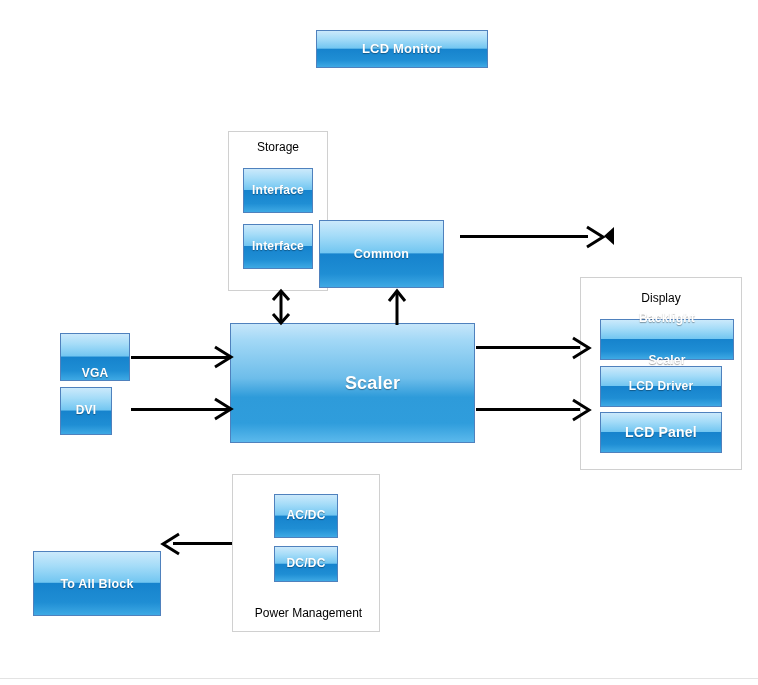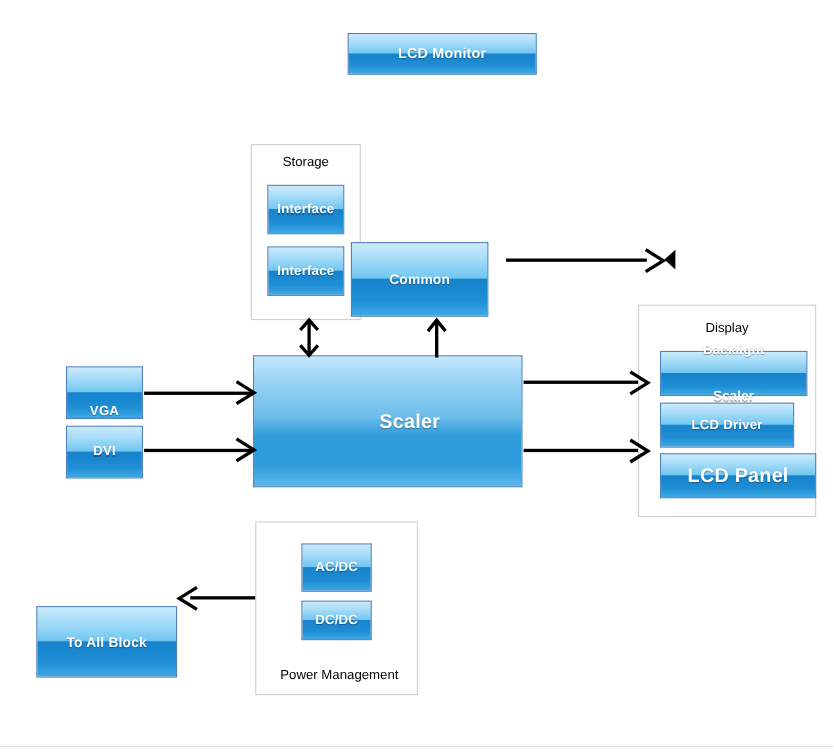--- a/index.html
+++ b/index.html
@@ -126,41 +126,41 @@
   </div>
 
   <div class="blk sharp" style="left:319px; top:220px; width:125px; height:68px; font-size:12.5px;">
     <span>Common</span>
   </div>
 
   <div class="blk sharp" style="left:60px; top:333px; width:70px; height:48px; font-size:12px;align-items:flex-end;">
     <span>VGA</span>
   </div>
 
-  <div class="blk sharp" style="left:60px; top:387px; width:70px; height:48px; font-size:12px;">
+  <div class="blk sharp" style="left:60px; top:387px; width:52px; height:48px; font-size:12px;">
     <span>DVI</span>
   </div>
 
   <div class="blk soft" style="left:230px; top:323px; width:245px; height:120px; font-size:18px;padding-left:40px;">
     <span>Scaler</span>
   </div>
 
   <div class="group" style="left:580px; top:277px; width:162px; height:193px;"></div>
   <div class="group-title" style="left:580px; top:291px; width:162px; font-size:12px;">Display</div>
 
   <div class="blk sharp" style="left:600px; top:319px; width:134px; height:41px; font-size:12px; flex-direction:column;gap:28px;">
     <span>Backlight</span>
     <span>Scaler</span>
   </div>
 
   <div class="blk sharp" style="left:600px; top:366px; width:122px; height:41px; font-size:12px;">
     <span>LCD Driver</span>
   </div>
 
-  <div class="blk sharp" style="left:600px; top:412px; width:142px; height:41px; font-size:18px;justify-content:center;">
+  <div class="blk sharp" style="left:600px; top:412px; width:122px; height:41px; font-size:14px;justify-content:center;">
     <span>LCD Panel</span>
   </div>
 
   <div class="group" style="left:232px; top:474px; width:148px; height:158px;"></div>
   <div class="group-title" style="left:232px; top:606px; width:153px; font-size:12px;">Power Management</div>
 
   <div class="blk sharp" style="left:274px; top:494px; width:64px; height:44px; font-size:12px;text-align:right;">
     <span>AC/DC</span>
   </div>
 

